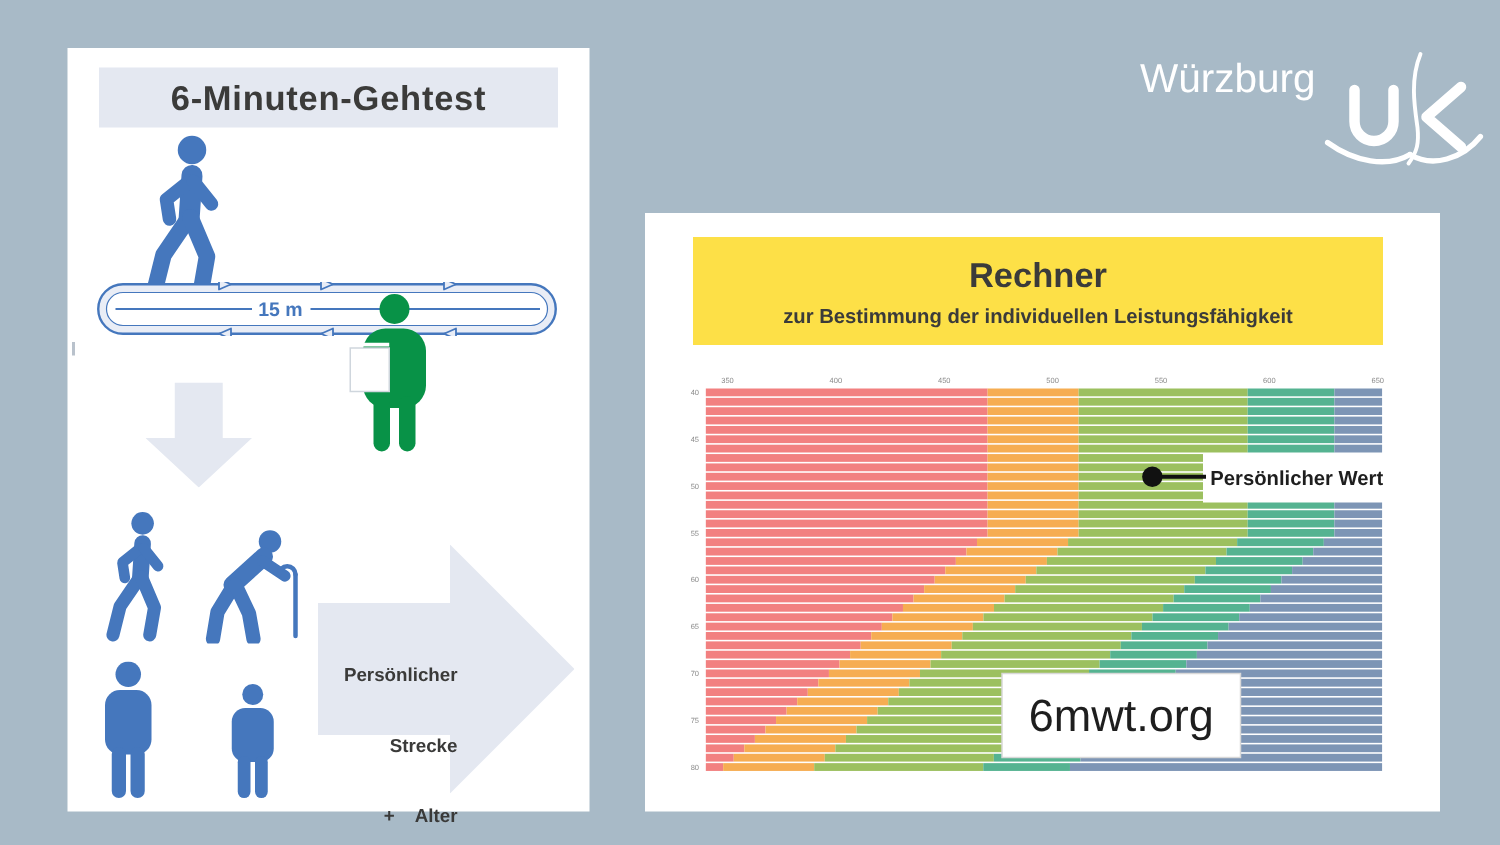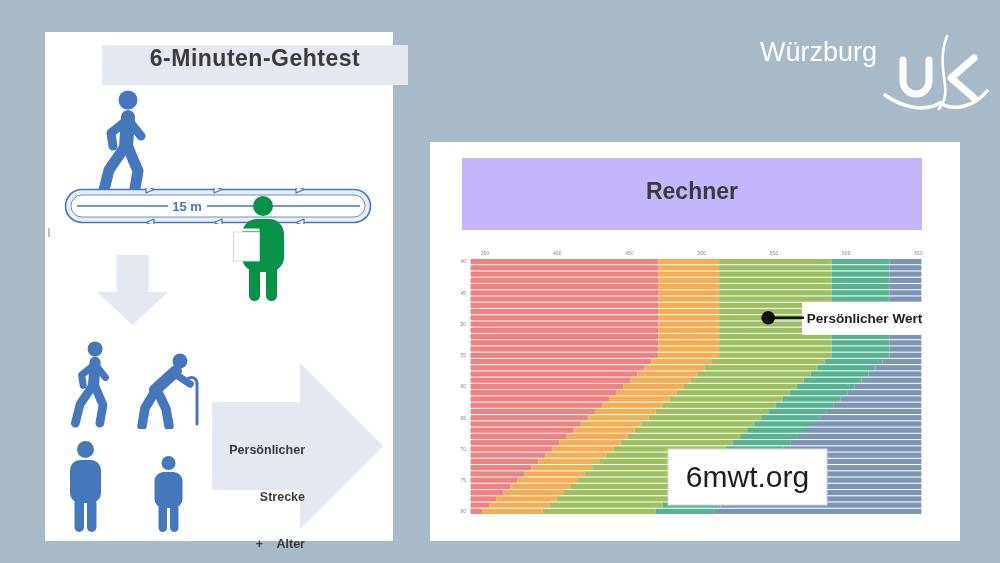--- a/index.html
+++ b/index.html
@@ -2,27 +2,27 @@
 <html><head>
 <meta charset="utf-8">
 <style>
   html,body{margin:0;padding:0;}
   body{font-family:"Liberation Sans", sans-serif; background:#a8bac7;}
   .slide{position:relative;width:1000px;height:563px;background:#a8bac7;overflow:hidden;}
   .card{position:absolute;background:#ffffff;}
   .card-left{left:45px;top:32px;width:348px;height:509px;}
   .card-right{left:430px;top:142px;width:530px;height:399px;}
   .title-box{position:absolute;left:21px;top:13px;width:306px;height:40px;background:#e4e8f1;
-             display:flex;justify-content:center;margin-left:36px;}
+             display:flex;align-items:center;justify-content:center;}
   .title-box span{font-size:23px;font-weight:600;color:#3b3b3a;letter-spacing:.5px;}
   .tick-mark{position:absolute;left:3px;top:196px;width:2px;height:9px;background:#b9c2cc;}
   .icon-abs{position:absolute;}
   .arrow-text{position:absolute;left:170px;top:380px;width:90px;text-align:right;
               font-size:12.5px;line-height:15.6px;font-weight:600;color:#3a3a39;white-space:pre;}
-  .rc-header{position:absolute;left:32px;top:16px;width:460px;height:72px;background:#c4b5fd;
+  .rc-header{position:absolute;left:32px;top:16px;width:460px;height:72px;background:#fde047;
              display:flex;flex-direction:column;align-items:center;justify-content:center;}
   .rc-title{font-size:23px;font-weight:600;color:#3b3b3a;margin-bottom:6px;}
   .rc-sub{font-size:13.5px;font-weight:600;color:#3b3b3a;}
   .chart-wrap{position:absolute;left:20px;top:104px;width:500px;height:278px;}
   .logo{position:absolute;left:725px;top:38px;width:270px;height:80px;color:#ffffff;}
   .logo-text{position:absolute;left:0;top:0;width:152px;text-align:right;}
   .logo-line1{font-size:27px;font-weight:700;line-height:28px;letter-spacing:.3px;}
   .logo-line2{font-size:27px;font-weight:400;line-height:28px;}
   svg{display:block;}
 </style>
@@ -124,20 +124,21 @@
       <div>Persönlicher</div>
       <div>Strecke</div>
       <div>+    Alter</div>
       
     </div>
   </div>
 
   <div class="card card-right">
     <div class="rc-header">
       <div class="rc-title">Rechner</div>
+      <div class="rc-sub">zur Bestimmung der individuellen Leistungsfähigkeit</div>
     </div>
     <div class="chart-wrap">
       <svg id="chart-svg" width="500" height="278" viewBox="0 0 500 278">
           <text x="35" y="9" font-size="5" fill="#8a8a8a" text-anchor="middle">350</text>
           <text x="107.25" y="9" font-size="5" fill="#8a8a8a" text-anchor="middle">400</text>
           <text x="179.5" y="9" font-size="5" fill="#8a8a8a" text-anchor="middle">450</text>
           <text x="251.75" y="9" font-size="5" fill="#8a8a8a" text-anchor="middle">500</text>
           <text x="324" y="9" font-size="5" fill="#8a8a8a" text-anchor="middle">550</text>
           <text x="396.25" y="9" font-size="5" fill="#8a8a8a" text-anchor="middle">600</text>
           <text x="468.5" y="9" font-size="5" fill="#8a8a8a" text-anchor="middle">650</text>

